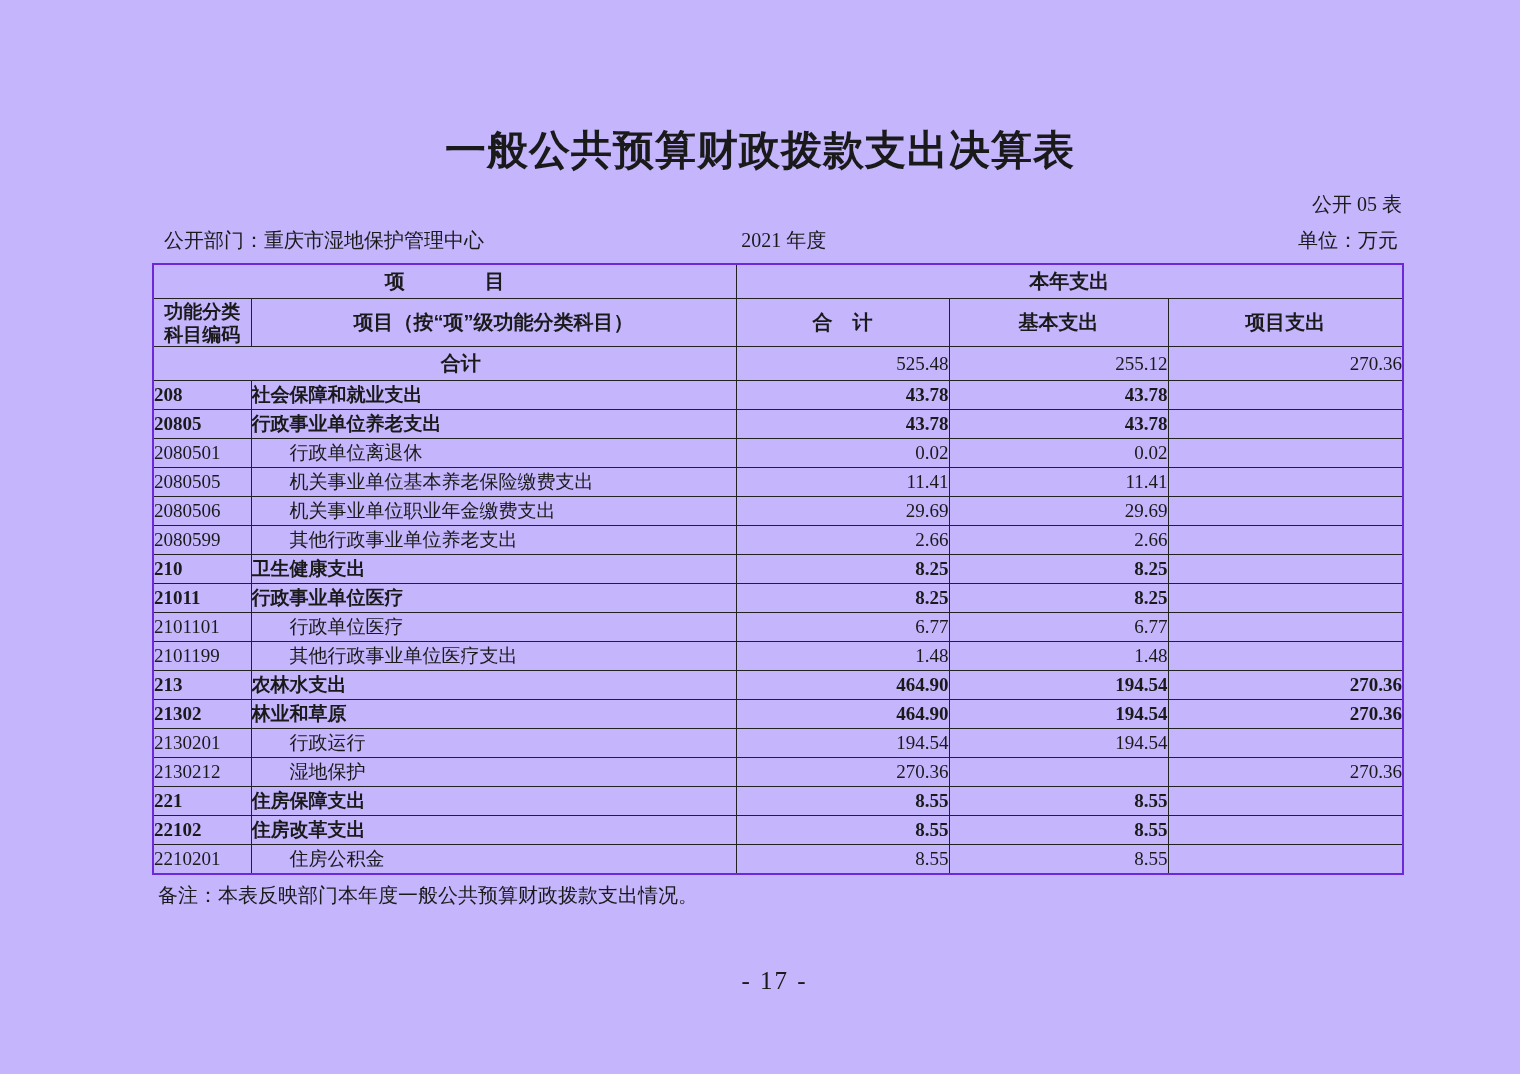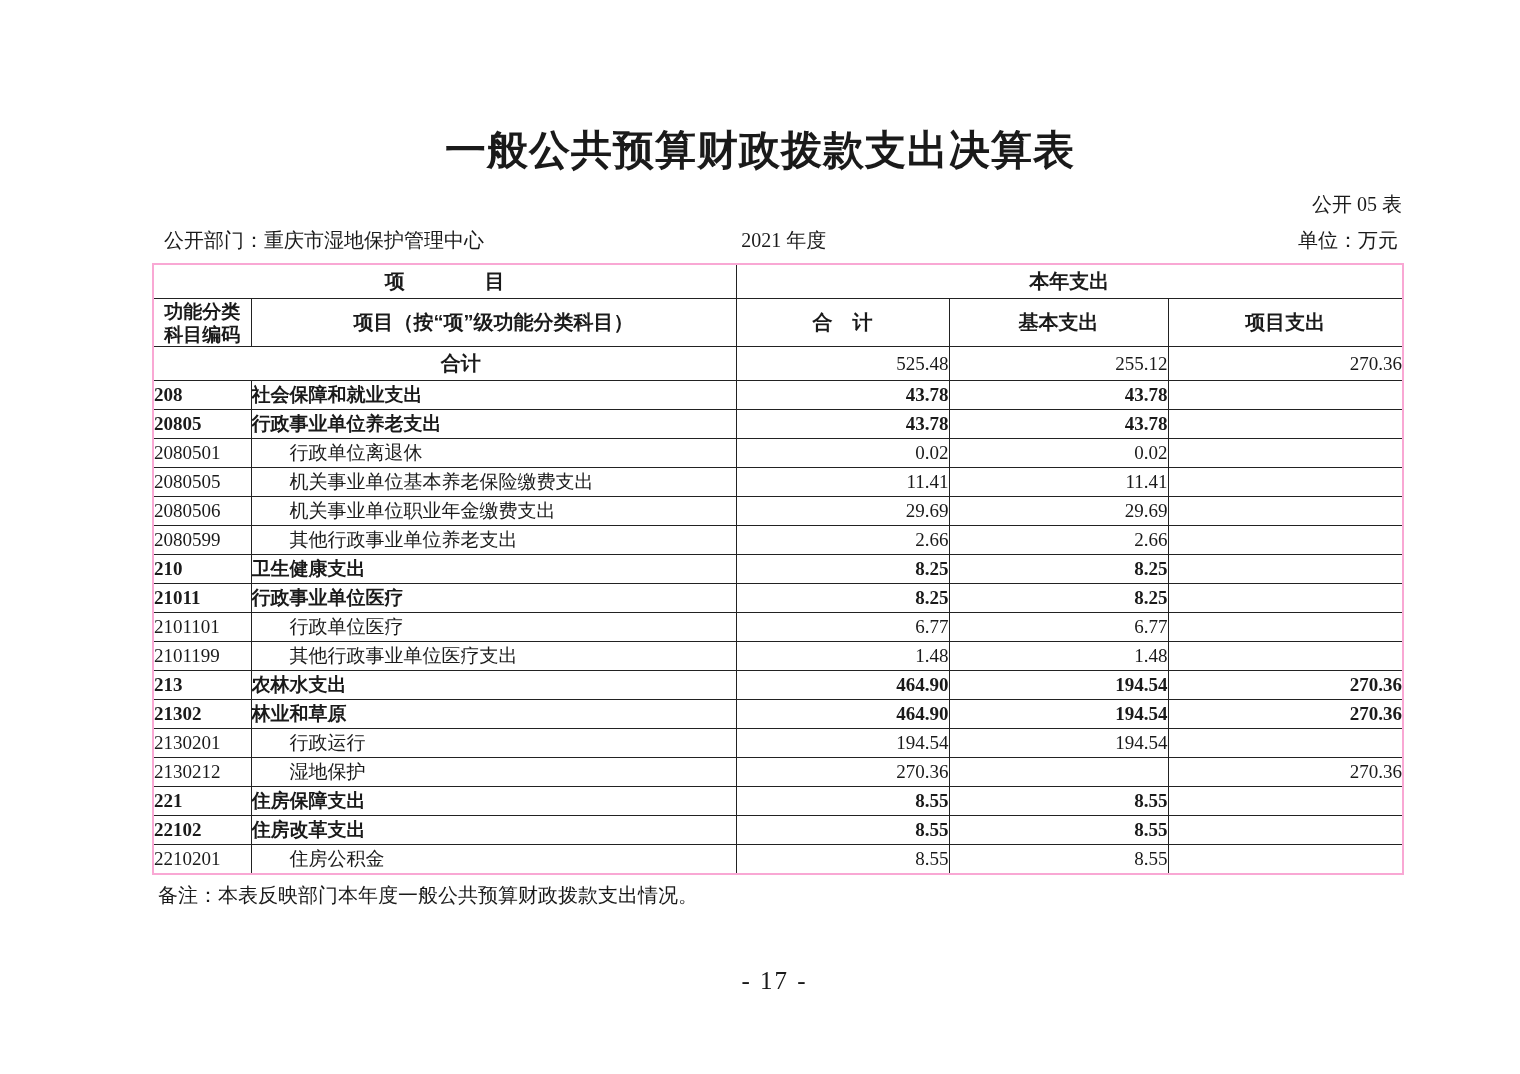--- a/index.html
+++ b/index.html
@@ -1,18 +1,18 @@
 <!DOCTYPE html>
 <html><head>
 <meta charset="utf-8">
 <style>
   html, body { margin:0; padding:0; background:#e8e8e8; }
   .page {
     position:relative; width:1520px; height:1074px; margin:0 auto;
-    background:#ffffff; color:#1a1a1a;
+    background:#c4b5fd; color:#1a1a1a;
     font-family:"Liberation Serif", serif;
     overflow:hidden;
   }
   .doc-title {
     margin:0; padding-top:126px;
     text-align:center;
     font-family:"Liberation Sans", sans-serif;
     font-weight:bold; font-size:41px; letter-spacing:1px;
     line-height:1.2;
   }
@@ -22,21 +22,21 @@
   }
   .meta-row {
     position:relative; margin-top:12px; font-size:20px; line-height:25px; height:25px;
   }
   .meta-left { position:absolute; left:12px; top:0; }
   .meta-center { position:absolute; left:50%; top:0; transform:translateX(-42%); }
   .meta-right { position:absolute; right:4px; top:0;font-family:Liberation Serif, serif; }
   table.report {
     border-collapse:collapse; table-layout:fixed;
     width:1250px; margin:10px 0 0 152px;
-    border:2px solid #f9a8d4;
+    border:2px solid #6d28d9;
   }
   .report th, .report td {
     border:1px solid #222; padding:0 0;
     overflow:hidden; white-space:nowrap;
     font-size:19px; vertical-align:middle;
   }
   .report thead th {
     font-family:"Liberation Sans", sans-serif;
     font-weight:bold; font-size:20px; text-align:center;
   }

